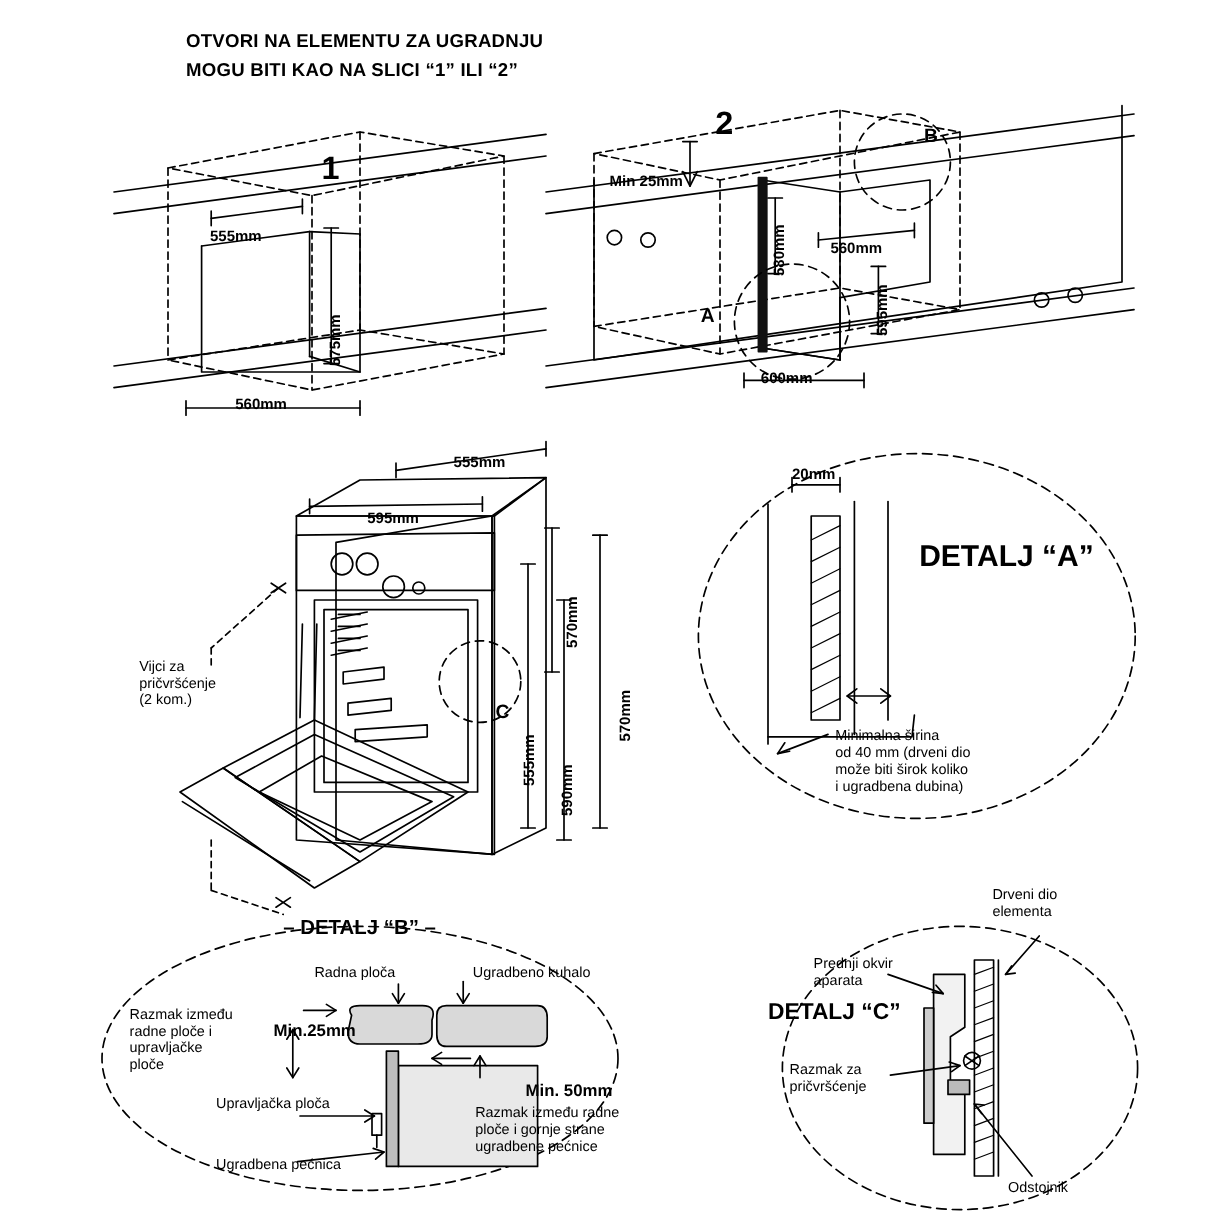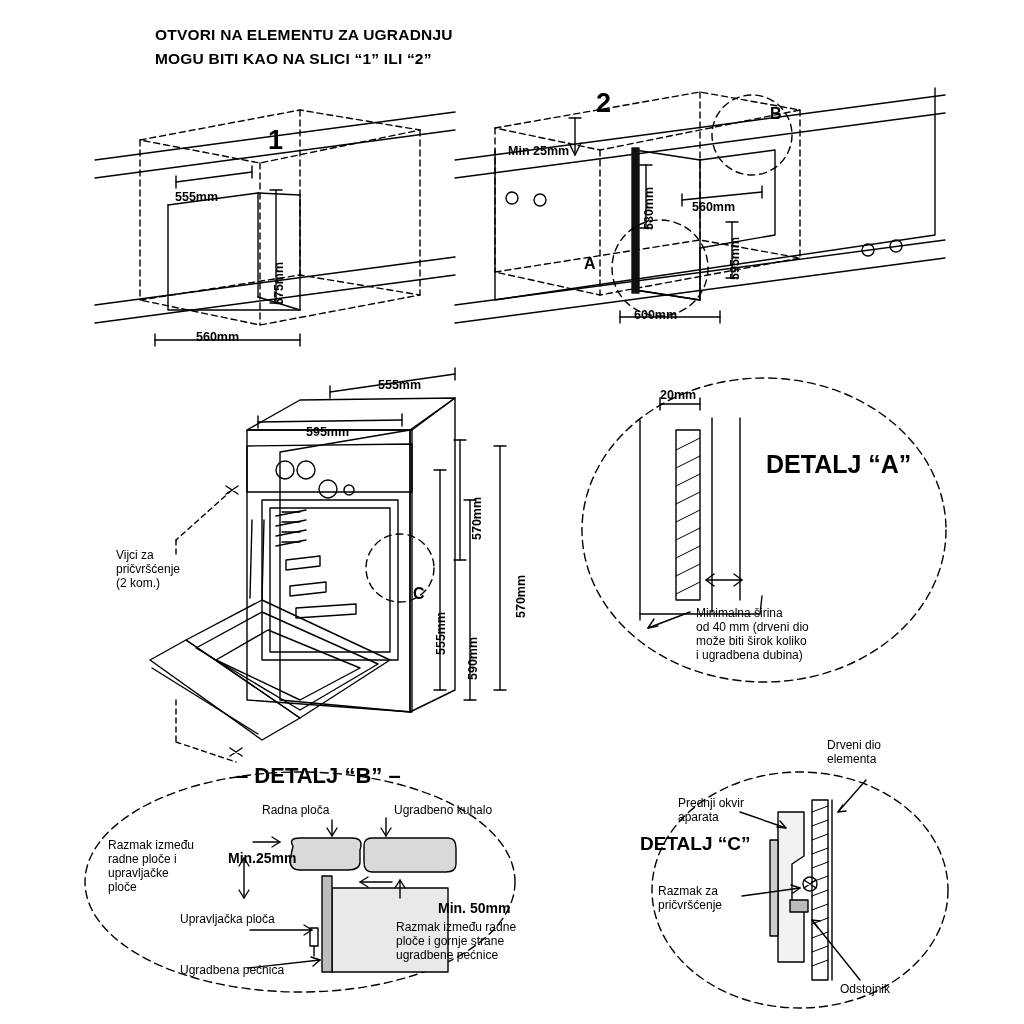--- a/index.html
+++ b/index.html
@@ -261,21 +261,21 @@
 pričvršćenje
 (2 kom.)</div>
 
 <div class="lbl mid" style="left:766px;top:450px;font-size:25px;">DETALJ “A”</div>
 <div class="lbl dim" style="left:660px;top:388px;">20mm</div>
 <div class="lbl sm" style="left:696px;top:606px;">Minimalna širina
 od 40 mm (drveni dio
 može biti širok koliko
 i ugradbena dubina)</div>
 
-<div class="lbl mid" style="left:236px;top:763px;font-size:22px;">– DETALJ “B” –</div>
+<div class="lbl mid" style="left:236px;top:763px;font-size:17px;">– DETALJ “B” –</div>
 <div class="lbl sm" style="left:262px;top:803px;">Radna ploča</div>
 <div class="lbl sm" style="left:394px;top:803px;">Ugradbeno kuhalo</div>
 <div class="lbl sm" style="left:108px;top:838px;">Razmak između
 radne ploče i
 upravljačke
 ploče</div>
 <div class="lbl sm2" style="left:228px;top:850px;">Min.25mm</div>
 <div class="lbl sm2" style="left:438px;top:900px;">Min. 50mm</div>
 <div class="lbl sm" style="left:180px;top:912px;text-align:right;">Upravljačka ploča</div>
 <div class="lbl sm" style="left:180px;top:963px;">Ugradbena pećnica</div>

